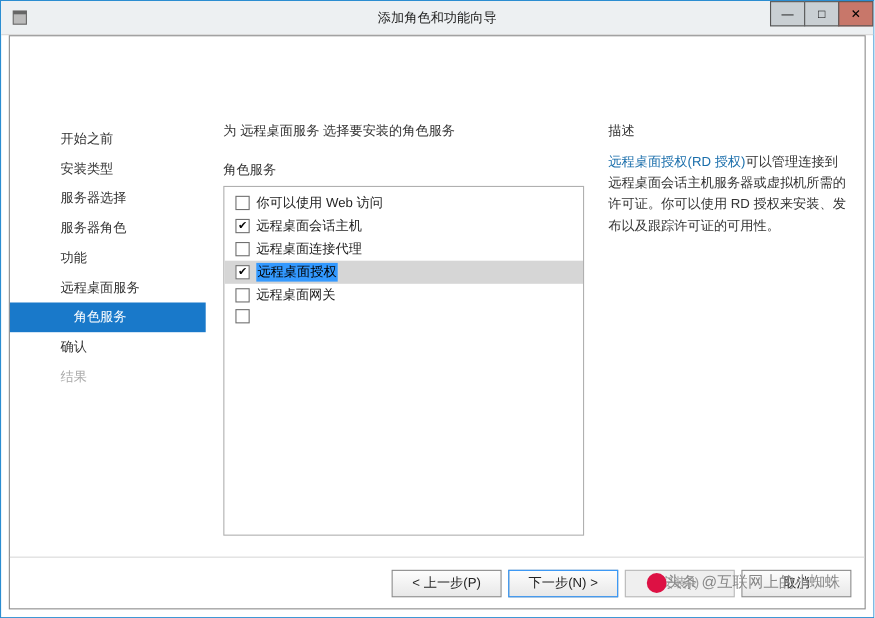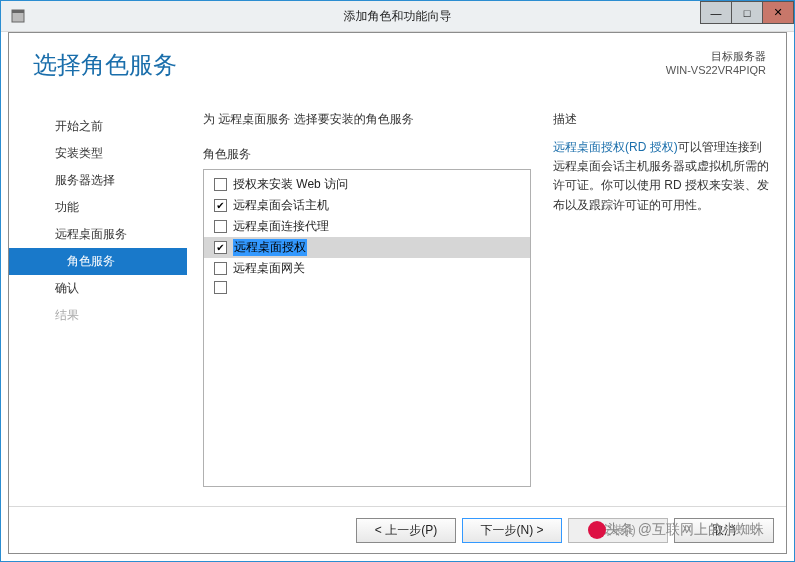--- a/index.html
+++ b/index.html
@@ -64,48 +64,42 @@
           <span>□</span>
         </div>
       <div class="winbtn close">
           <span>✕</span>
         </div>
     </div>
   </div>
 
   <div class="body">
 
-    <div class="header">
-      <h1>选择角色服务</h1>
-      <div class="target">
-        <div class="line1">目标服务器</div>
-        <div>WIN-VS22VR4PIQR</div>
-      </div>
-    </div>
 
     <div class="content">
       <div class="nav" id="nav">
           <div class="nav-item">开始之前</div>
           <div class="nav-item">安装类型</div>
           <div class="nav-item">服务器选择</div>
+          <div class="nav-item">服务器角色</div>
           <div class="nav-item">功能</div>
           <div class="nav-item">远程桌面服务</div>
           <div class="nav-item sub selected">角色服务</div>
           <div class="nav-item">确认</div>
           <div class="nav-item disabled">结果</div>
         </div>
 
       <div class="main">
         <div class="col-left">
           <div class="instruction">为 远程桌面服务 选择要安装的角色服务</div>
           <div class="section-label">角色服务</div>
           <div class="listbox" id="roles">
               <div class="role-item">
                 <span class="chk"></span>
-                <span class="rlabel">授权来安装 Web 访问</span>
+                <span class="rlabel">你可以使用 Web 访问</span>
               </div>
               <div class="role-item">
                 <span class="chk on"></span>
                 <span class="rlabel">远程桌面会话主机</span>
               </div>
               <div class="role-item">
                 <span class="chk"></span>
                 <span class="rlabel">远程桌面连接代理</span>
               </div>
               <div class="role-item highlight">

